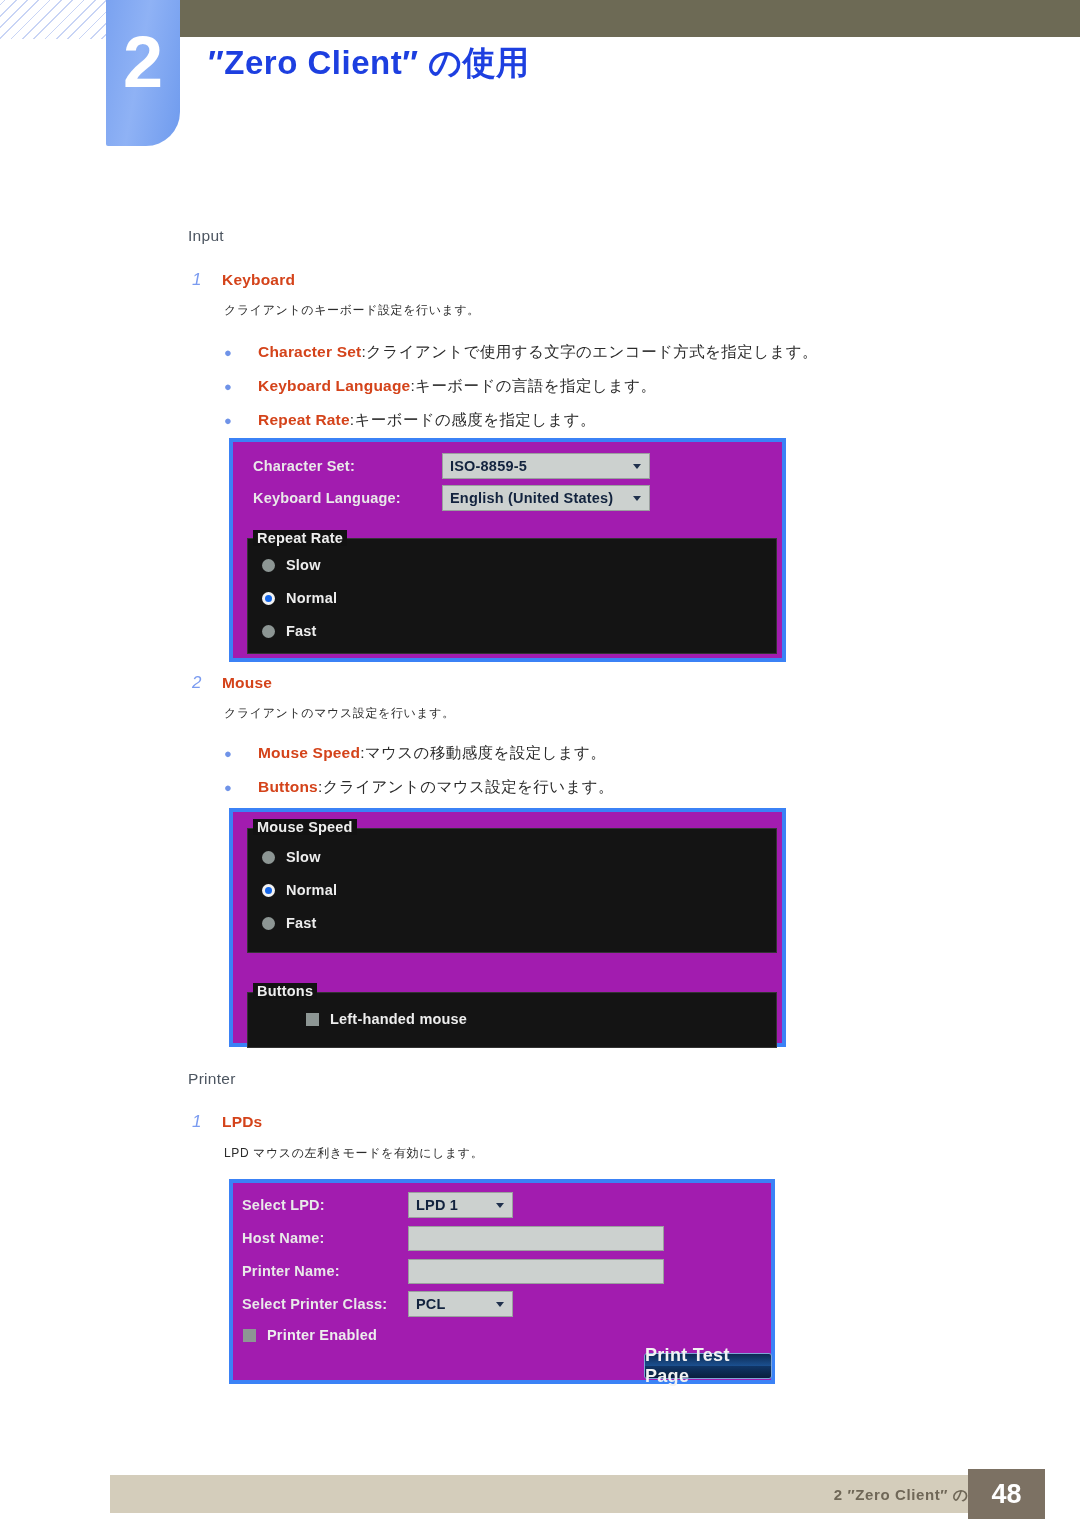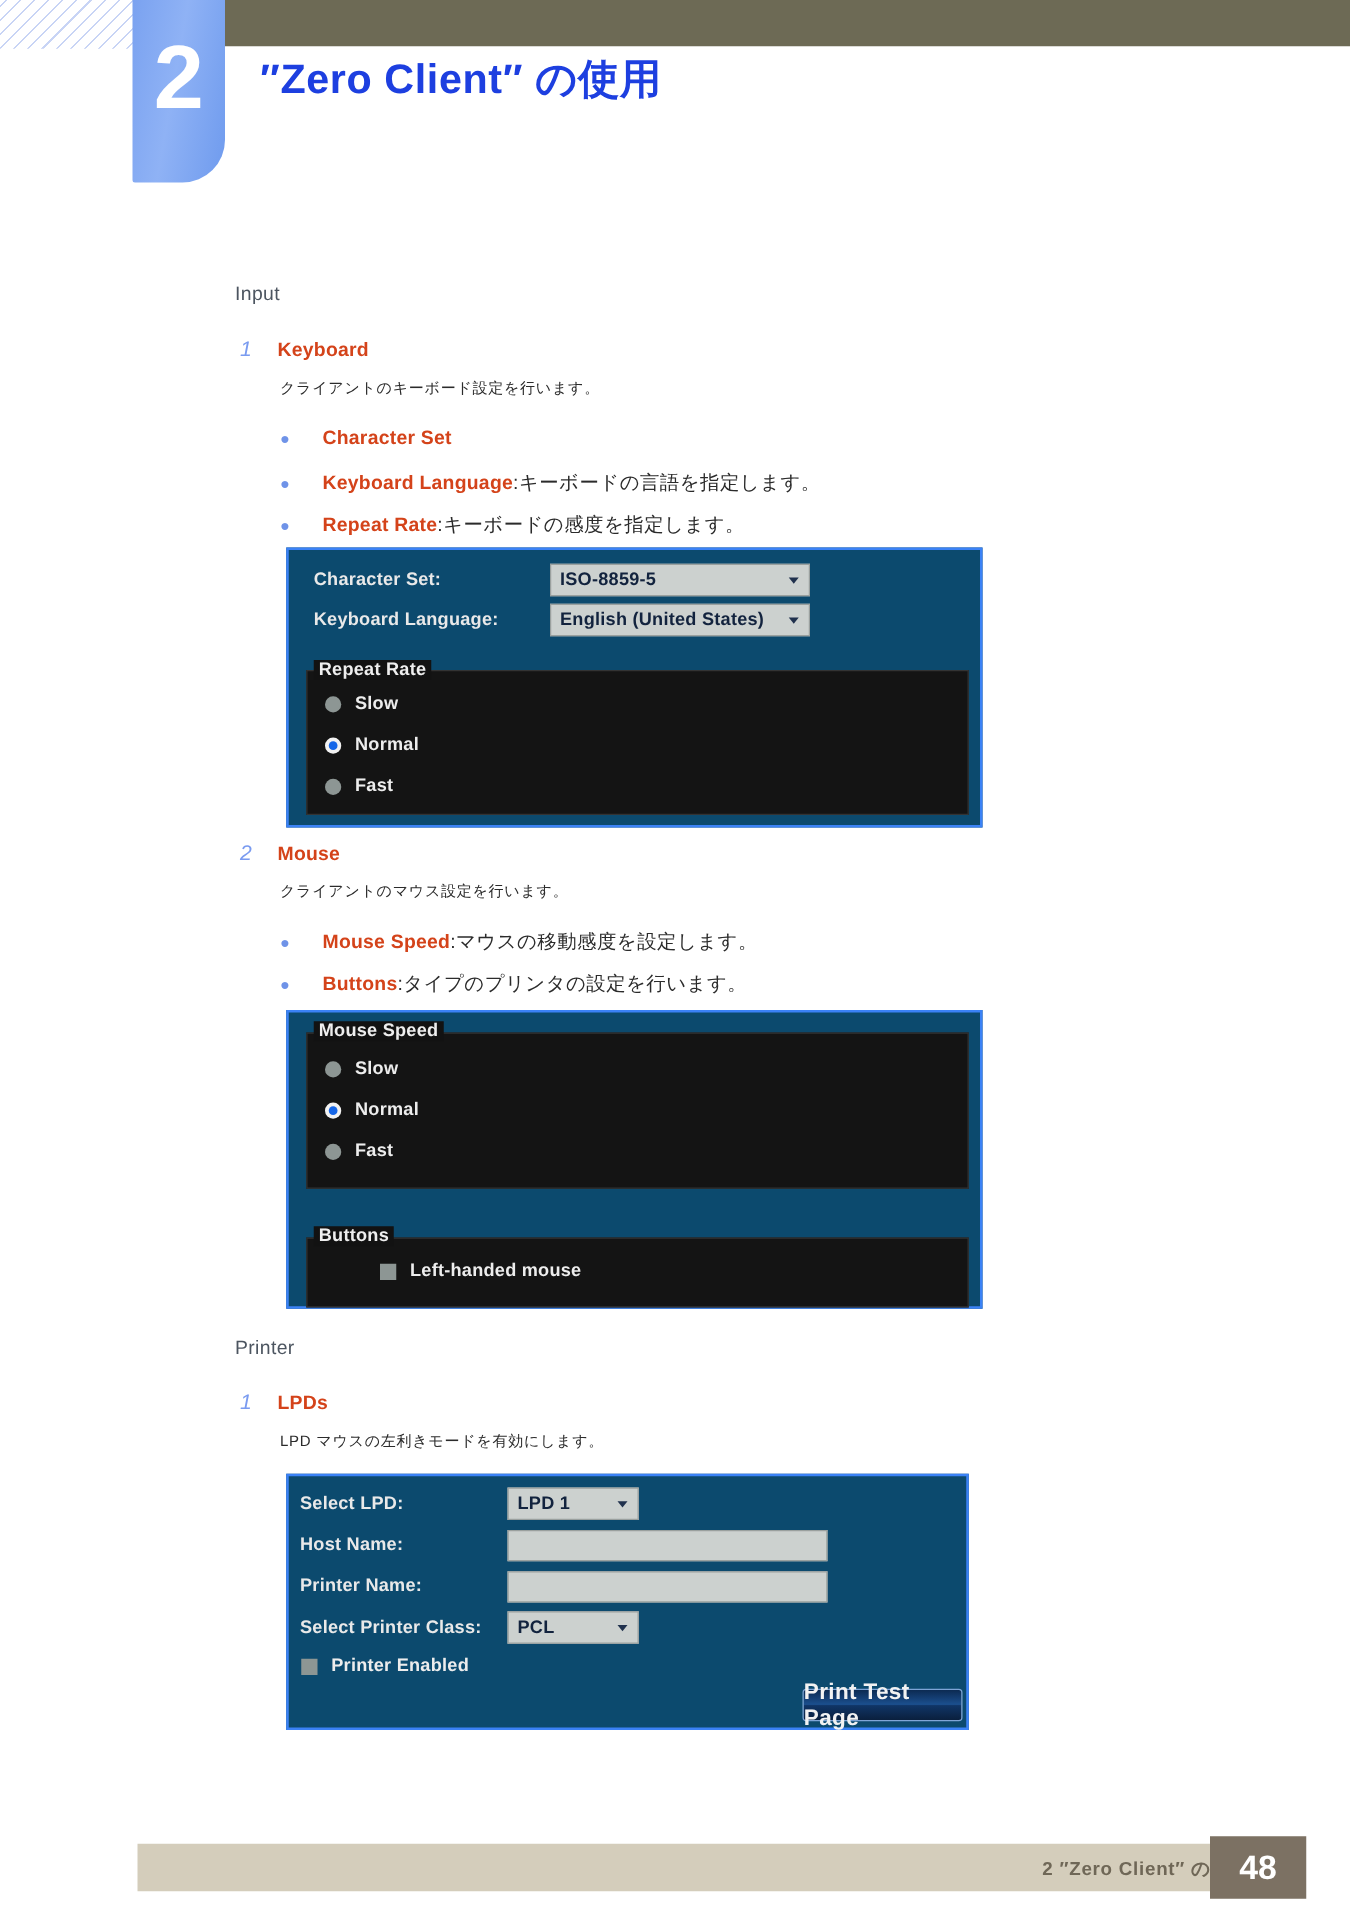--- a/index.html
+++ b/index.html
@@ -111,22 +111,22 @@
     letter-spacing: 0.2px;
   }
   .bullet-body {
     color: #2b2b2b;
     letter-spacing: 0.4px;
   }
 
   
   .panel {
     position: absolute;
-    background: #0c4a6e;
-    border: 2px solid #3b82f6;
+    background: #a21caf;
+    border: 4px solid #3b82f6;
     box-sizing: border-box;
     color: #e7e7e7;
     font-size: 14px;
     font-weight: bold;
   }
   .field-label {
     position: absolute;
     color: #e9e9e9;
     font-size: 14.5px;
     font-weight: bold;
@@ -283,20 +283,21 @@
 
 <div class="numbered" style="left:192px; top:270px;">
   <span class="num-mark">1</span>
   <span class="num-title">Keyboard</span>
 </div>
 <div class="jp-desc" style="left:224px; top:302px;">クライアントのキーボード設定を行います。</div>
 
 <div class="bullet-row" style="left:224px; top:342px;">
   <span class="bullet-dot">●</span>
   <span class="bullet-term">Character Set</span>
+  <span class="bullet-body">:クライアントで使用する文字のエンコード方式を指定します。</span>
 </div>
 <div class="bullet-row" style="left:224px; top:376px;">
   <span class="bullet-dot">●</span>
   <span class="bullet-term">Keyboard Language</span>
   <span class="bullet-body">:キーボードの言語を指定します。</span>
 </div>
 <div class="bullet-row" style="left:224px; top:410px;">
   <span class="bullet-dot">●</span>
   <span class="bullet-term">Repeat Rate</span>
   <span class="bullet-body">:キーボードの感度を指定します。</span>
@@ -340,21 +341,21 @@
 <div class="jp-desc" style="left:224px; top:705px;">クライアントのマウス設定を行います。</div>
 
 <div class="bullet-row" style="left:224px; top:743px;">
   <span class="bullet-dot">●</span>
   <span class="bullet-term">Mouse Speed</span>
   <span class="bullet-body">:マウスの移動感度を設定します。</span>
 </div>
 <div class="bullet-row" style="left:224px; top:777px;">
   <span class="bullet-dot">●</span>
   <span class="bullet-term">Buttons</span>
-  <span class="bullet-body">:タイプのプリンタの設定を行います。</span>
+  <span class="bullet-body">:クライアントのマウス設定を行います。</span>
 </div>
 
 <div class="panel" style="left:229px; top:808px; width:557px; height:239px;">
 
   <div class="fieldset-box" style="left:14px; top:16px; width:530px; height:125px;"></div>
   <div class="fieldset-legend" style="left:20px; top:7px;">Mouse Speed</div>
 
   <div class="radio-row" style="left:29px; top:37px;">
     <span class="radio"></span>
     <span class="radio-label">Slow</span>

